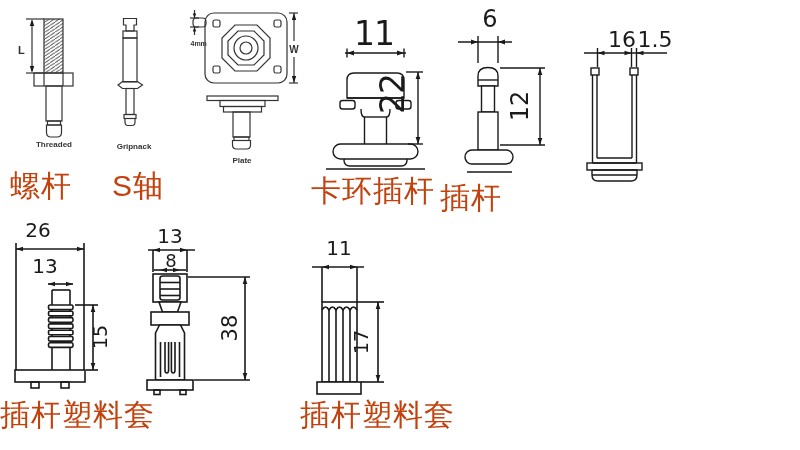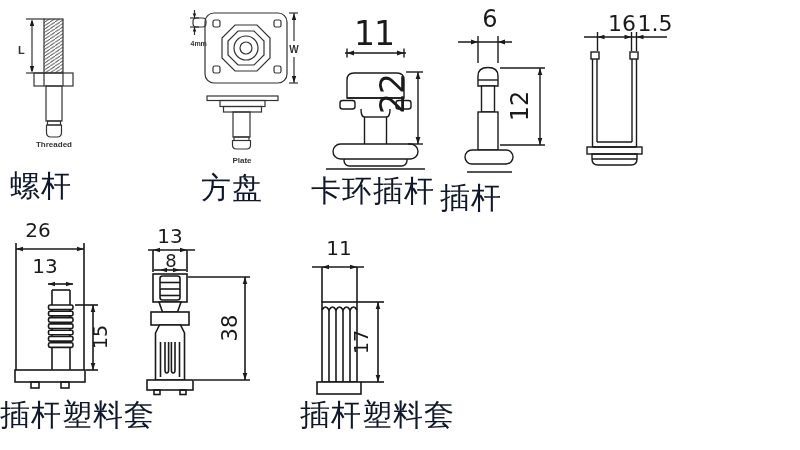--- a/index.html
+++ b/index.html
@@ -3,21 +3,21 @@
 <meta charset="utf-8">
 <style>
   html,body { margin:0; padding:0; background:#fff; }
   .canvas {
     position:relative; width:800px; height:450px; background:#ffffff;
     overflow:hidden; font-family:"Liberation Sans","DejaVu Sans",sans-serif;
   }
   .fig { position:absolute; margin:0; padding:0; }
   .fig svg { display:block; }
   .cn-label {
-    position:absolute; font-size:30px; line-height:30px; color:#0f172a;
+    position:absolute; font-size:30px; line-height:30px; color:#c2410c;
     white-space:nowrap; letter-spacing:1px;
   }
   svg text { font-family:"DejaVu Sans","Liberation Sans",sans-serif; fill:#1a1a1a; }
   svg .sub { font-family:"Liberation Sans","DejaVu Sans",sans-serif; font-weight:bold; fill:#333; }
   svg .ln { stroke:#1a1a1a; stroke-width:1.4; fill:none; }
   svg .ln2 { stroke:#1a1a1a; stroke-width:1.6; fill:none; }
   svg .lt { stroke:#333; stroke-width:1.2; fill:none; }
   svg .ar { fill:#1a1a1a; stroke:none; }
   svg .whitefill { fill:#ffffff; }
 </style>
@@ -45,20 +45,34 @@
         <rect x="37.5" y="116" width="13" height="4"></rect>
         <path d="M36.5 120 h15 v7.5 q0 4.5 -4.5 4.5 h-6 q-4.5 0 -4.5 -4.5 z"></path>
       </g>
       <polygon class="ar" points="22,14 19.8,21 24.2,21"></polygon>
       <polygon class="ar" points="22,68 19.8,61 24.2,61"></polygon>
       <text class="sub" x="8" y="49" font-size="11">L</text>
       <text class="sub" x="44" y="142" font-size="8" text-anchor="middle">Threaded</text>
     </svg>
   </figure>
 
+  <figure class="fig" style="left:110px;top:5px;width:80px;height:160px">
+    <svg width="80" height="160" viewBox="0 0 80 160">
+      <g class="lt">
+        <path d="M13.5 13.5 h13 v6.5 h-2.5 v6 h-8 v-6 h-2.5 z"></path>
+        <rect x="13" y="26" width="14" height="7"></rect>
+        <rect x="13" y="33" width="14" height="44"></rect>
+        <path d="M8 80 L12.5 76.5 H27.5 L32.5 80 L27.5 83.5 H12.5 Z"></path>
+        <rect x="16" y="83.5" width="8" height="26"></rect>
+        <rect x="14" y="109.5" width="12" height="4"></rect>
+        <path d="M15 113.5 h10 v3.5 q0 3.5 -3 3.5 h-4 q-3 0 -3 -3.5 z"></path>
+      </g>
+      <text class="sub" x="24" y="144" font-size="8" text-anchor="middle">Gripnack</text>
+    </svg>
+  </figure>
 
   <figure class="fig" style="left:190px;top:5px;width:115px;height:165px">
     <svg width="115" height="165" viewBox="0 0 115 165">
       <g class="lt">
         <rect x="15" y="8" width="82" height="70" rx="9"></rect>
         <rect x="3" y="13" width="13" height="9" rx="3.5"></rect>
         <rect x="23" y="15" width="7" height="7" rx="1.8"></rect>
         <rect x="84" y="15" width="7" height="7" rx="1.8"></rect>
         <rect x="23" y="61" width="7" height="7" rx="1.8"></rect>
         <rect x="84" y="61" width="7" height="7" rx="1.8"></rect>
@@ -137,21 +151,21 @@
       </g>
       <polygon class="ar" points="28,37 21,34.6 21,39.4"></polygon>
       <polygon class="ar" points="48,37 55,34.6 55,39.4"></polygon>
       <polygon class="ar" points="90,63 87.7,70 92.3,70"></polygon>
       <polygon class="ar" points="90,140 87.7,133 92.3,133"></polygon>
       <text x="40" y="22" font-size="24" text-anchor="middle">6</text>
       <text x="78" y="101" font-size="24" text-anchor="middle" transform="rotate(-90 78 101)">12</text>
     </svg>
   </figure>
 
-  <figure class="fig" style="left:570px;top:5px;width:110px;height:175px">
+  <figure class="fig" style="left:570px;top:21px;width:110px;height:175px">
     <svg width="110" height="175" viewBox="0 0 110 175">
       <g class="ln">
         <line x1="14" y1="32" x2="97" y2="32"></line>
         <line x1="27.5" y1="27" x2="27.5" y2="46"></line>
         <line x1="61.5" y1="27" x2="61.5" y2="46"></line>
         <line x1="66.5" y1="27" x2="66.5" y2="46"></line>
         <rect x="21" y="47" width="8" height="7"></rect>
         <rect x="60" y="47" width="8" height="7"></rect>
         <path d="M22.5 54 V142 M27 54 V137 M62 54 V137 M66.5 54 V142"></path>
         <line x1="27" y1="137" x2="62" y2="137"></line>
@@ -262,19 +276,19 @@
       <polygon class="ar" points="22,47 29,44.7 29,49.3"></polygon>
       <polygon class="ar" points="57,47 50,44.7 50,49.3"></polygon>
       <polygon class="ar" points="78,82 75.7,89 80.3,89"></polygon>
       <polygon class="ar" points="78,162 75.7,155 80.3,155"></polygon>
       <text x="39" y="35" font-size="20" text-anchor="middle">11</text>
       <text x="68" y="122" font-size="19" text-anchor="middle" transform="rotate(-90 68 122)">17</text>
     </svg>
   </figure>
 
   <div class="cn-label" style="left:10px;top:171px">螺杆</div>
-  <div class="cn-label" style="left:201px;top:173px">方盘</div>
+  <div class="cn-label" style="left:112px;top:171px">S轴</div>
   <div class="cn-label" style="left:311px;top:176px">卡环插杆</div>
   <div class="cn-label" style="left:440px;top:183px">插杆</div>
   <div class="cn-label" style="left:0px;top:400px">插杆塑料套</div>
   <div class="cn-label" style="left:300px;top:400px">插杆塑料套</div>
 
 </div>
 
 </body></html>

